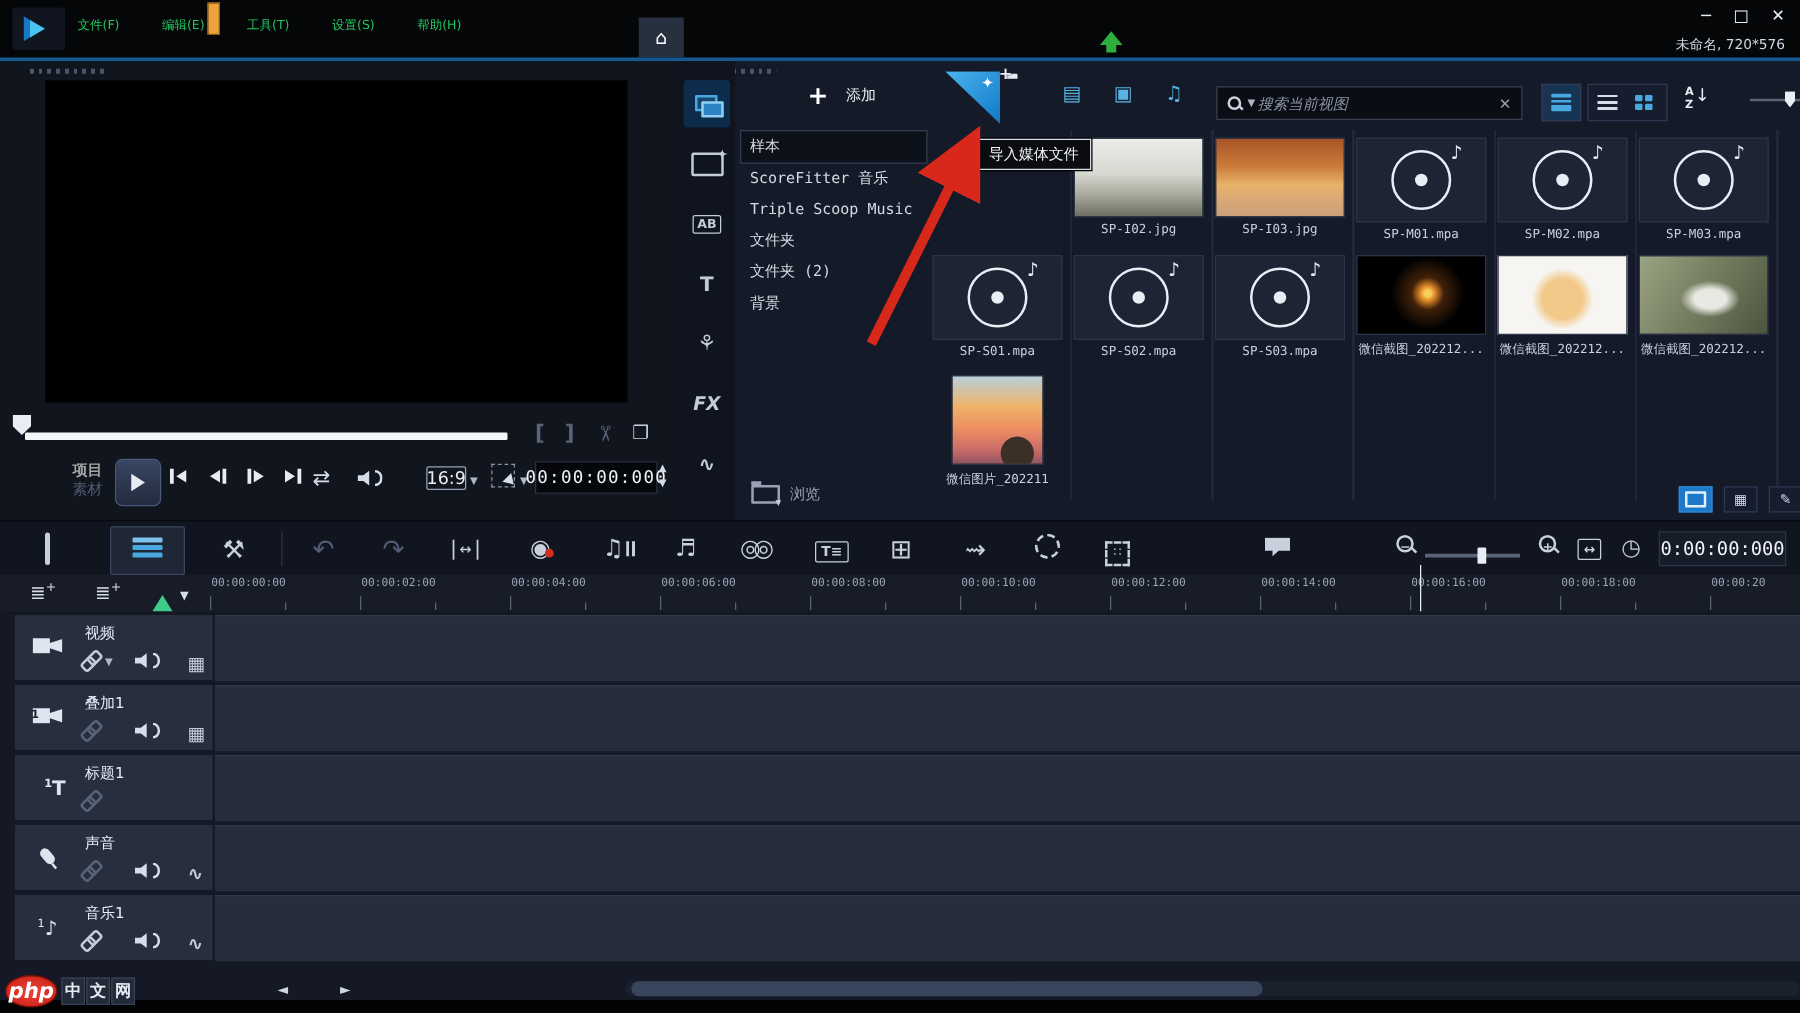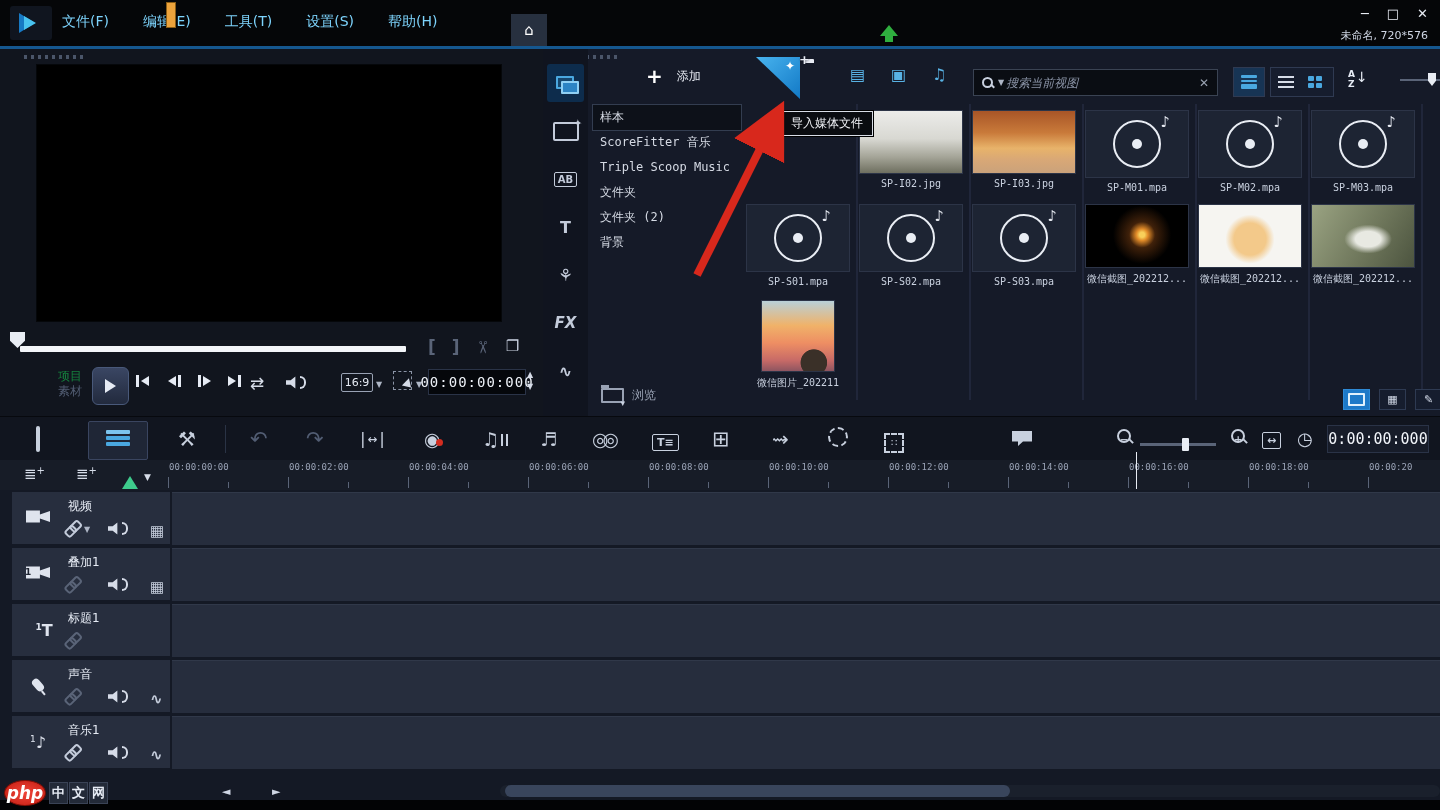--- a/index.html
+++ b/index.html
@@ -7,21 +7,21 @@
        font-family:"DejaVu Sans","Liberation Sans",sans-serif;color:#dfe4ee;-webkit-font-smoothing:antialiased;}
   .mono{font-family:"DejaVu Sans Mono","Liberation Mono",monospace;}
 
   
   #topbar{position:absolute;left:0;top:0;width:1440px;height:46px;background:#050608;}
   #topbar::after{content:"";position:absolute;left:0;top:46px;width:1440px;height:3px;background:#15578f;}
   #logo{position:absolute;left:10px;top:6px;width:42px;height:34px;background:#10151f;border-radius:3px;}
   #logo .a1,#logo .a2{position:absolute;width:0;height:0;border-style:solid;}
   #logo .a1{left:9px;top:7px;border-width:10px 0 10px 16px;border-color:transparent transparent transparent #1779c4;}
   #logo .a2{left:14px;top:10px;border-width:7px 0 7px 12px;border-color:transparent transparent transparent #49c3f0;}
-  #menus{position:absolute;left:62px;top:13px;display:flex;gap:34px;font-size:14px;color:#7dd3fc;}
+  #menus{position:absolute;left:62px;top:13px;display:flex;gap:34px;font-size:10px;color:#22c55e;}
   .menu-item{cursor:default;}
   #home-tab{position:absolute;left:511px;top:14px;width:36px;height:32px;background:#27303f;display:flex;align-items:center;justify-content:center;font-size:15px;color:#fff;}
   #tabs{position:absolute;left:549px;top:14px;display:flex;height:32px;}
   .tab{width:106px;display:flex;align-items:center;justify-content:center;font-size:14px;color:#d5e2f2;background:#1a2333;margin-right:2px;}
   .tab.active{background:linear-gradient(180deg,#2ba6ec,#1282d2);color:#fff;font-weight:bold;}
   #publish-arrow{position:absolute;left:880px;top:16px;width:18px;height:26px;}
   #publish-arrow .head{position:absolute;left:0;top:0;width:0;height:0;border:9px solid transparent;border-bottom:11px solid #2fae3f;}
   #publish-arrow .stem{position:absolute;left:5px;top:18px;width:8px;height:8px;background:#2fae3f;}
   #win-controls{position:absolute;right:12px;top:6px;display:flex;gap:18px;font-size:13px;color:#e8ecf4;}
   #win-status{position:absolute;right:12px;top:28px;font-size:11px;color:#cfd6e4;}
@@ -31,37 +31,37 @@
   .grip{position:absolute;height:4px;background-image:repeating-linear-gradient(90deg,#4a5569 0 3px,transparent 3px 7px);}
   #video{position:absolute;left:36px;top:15px;width:464px;height:256px;background:#000;border:1px solid #05070a;}
   #scrub-marker{position:absolute;left:10px;top:283px;width:15px;height:16px;background:#e9edf4;
      clip-path:polygon(0 0,100% 0,100% 55%,50% 100%,0 55%);}
   #scrub-bar{position:absolute;left:20px;top:297px;width:386px;height:6px;background:#f3f5f9;border-radius:1px;}
   #trim-icons{position:absolute;left:428px;top:288px;display:flex;gap:16px;color:#5a6478;font-size:17px;}
   #trim-icons .bracket{font-weight:bold;}
   .scissors{transform:rotate(90deg);display:inline-block;}
   #enlarge-icon{color:#c9d1e0;font-size:15px;}
   #pc-labels{position:absolute;left:58px;top:320px;line-height:15px;font-size:12px;}
-  #pc-labels .proj{color:#15803d;font-weight:normal;}
+  #pc-labels .proj{color:#a3a3a3;font-weight:bold;}
   #pc-labels .clip{color:#525d73;}
   #play-btn{position:absolute;left:92px;top:318px;width:35px;height:36px;border-radius:6px;border:1px solid #49597a;
      background:linear-gradient(180deg,#3a4663,#222a3d);display:flex;align-items:center;justify-content:center;}
   .tri-r{width:0;height:0;border:7px solid transparent;border-left:11px solid #e6ebf4;border-right:0;}
   .tri-l{width:0;height:0;border:7px solid transparent;border-right:11px solid #e6ebf4;border-left:0;}
   .tri-r.sm{border-width:5px;border-left-width:8px;}
   .tri-l.sm{border-width:5px;border-right-width:8px;}
   .vbar{width:3px;height:12px;background:#e6ebf4;}
   .transport{position:absolute;top:326px;display:flex;align-items:center;gap:2px;}
   #loop-icon{position:absolute;left:250px;top:324px;font-size:17px;color:#d6dce8;}
   .speaker{display:flex;align-items:center;}
   .spk-body{width:13px;height:13px;background:#d6dce8;clip-path:polygon(0 32%,36% 32%,72% 4%,72% 96%,36% 68%,0 68%);}
   .spk-arc{width:4px;height:9px;border:2px solid #d6dce8;border-left:none;border-radius:0 7px 7px 0;margin-left:1px;}
   #vol-icon{position:absolute;left:286px;top:327px;}
   #aspect-chip{position:absolute;left:341px;top:324px;width:30px;height:17px;border:1px solid #99a2b4;border-radius:2px;
-     font-size:11px;display:flex;align-items:center;justify-content:center;color:#e6ebf4;}
+     font-size:14px;display:flex;align-items:center;justify-content:center;color:#e6ebf4;}
   .caret{font-size:8px;color:#aeb6c6;}
   #aspect-caret{position:absolute;left:376px;top:331px;}
   #marquee-tool{position:absolute;left:393px;top:322px;width:17px;height:17px;border:1px dashed #8b94a6;}
   #marquee-tool .cur{position:absolute;right:-4px;bottom:-4px;width:0;height:0;border:5px solid transparent;border-top:8px solid #d6dce8;transform:rotate(-45deg);}
   #marquee-caret{position:absolute;left:416px;top:331px;}
   #pv-timecode{position:absolute;left:428px;top:320px;width:96px;height:24px;background:#05070b;border:1px solid #2a3347;
      color:#eef2f8;font-size:14px;display:flex;align-items:center;justify-content:center;letter-spacing:1px;}
   #pv-spin{position:absolute;left:527px;top:320px;display:flex;flex-direction:column;font-size:8px;color:#d6dce8;line-height:12px;}
 
   

